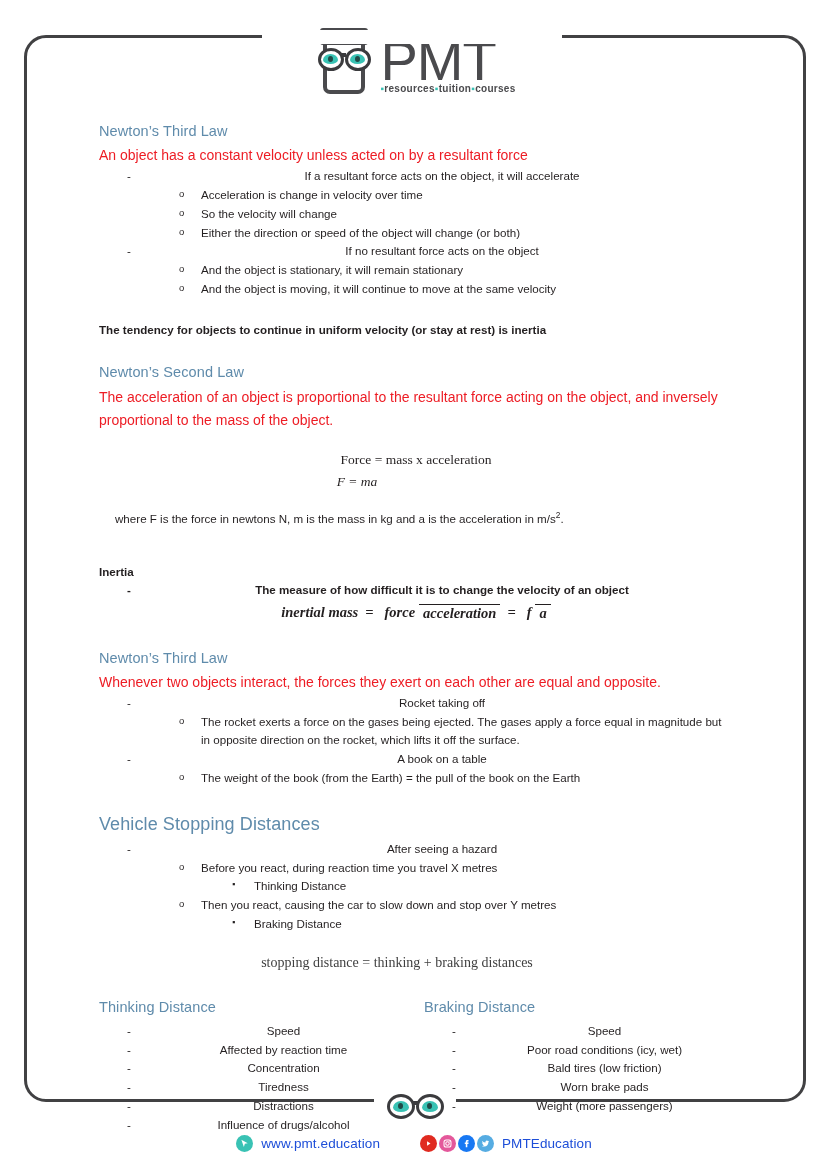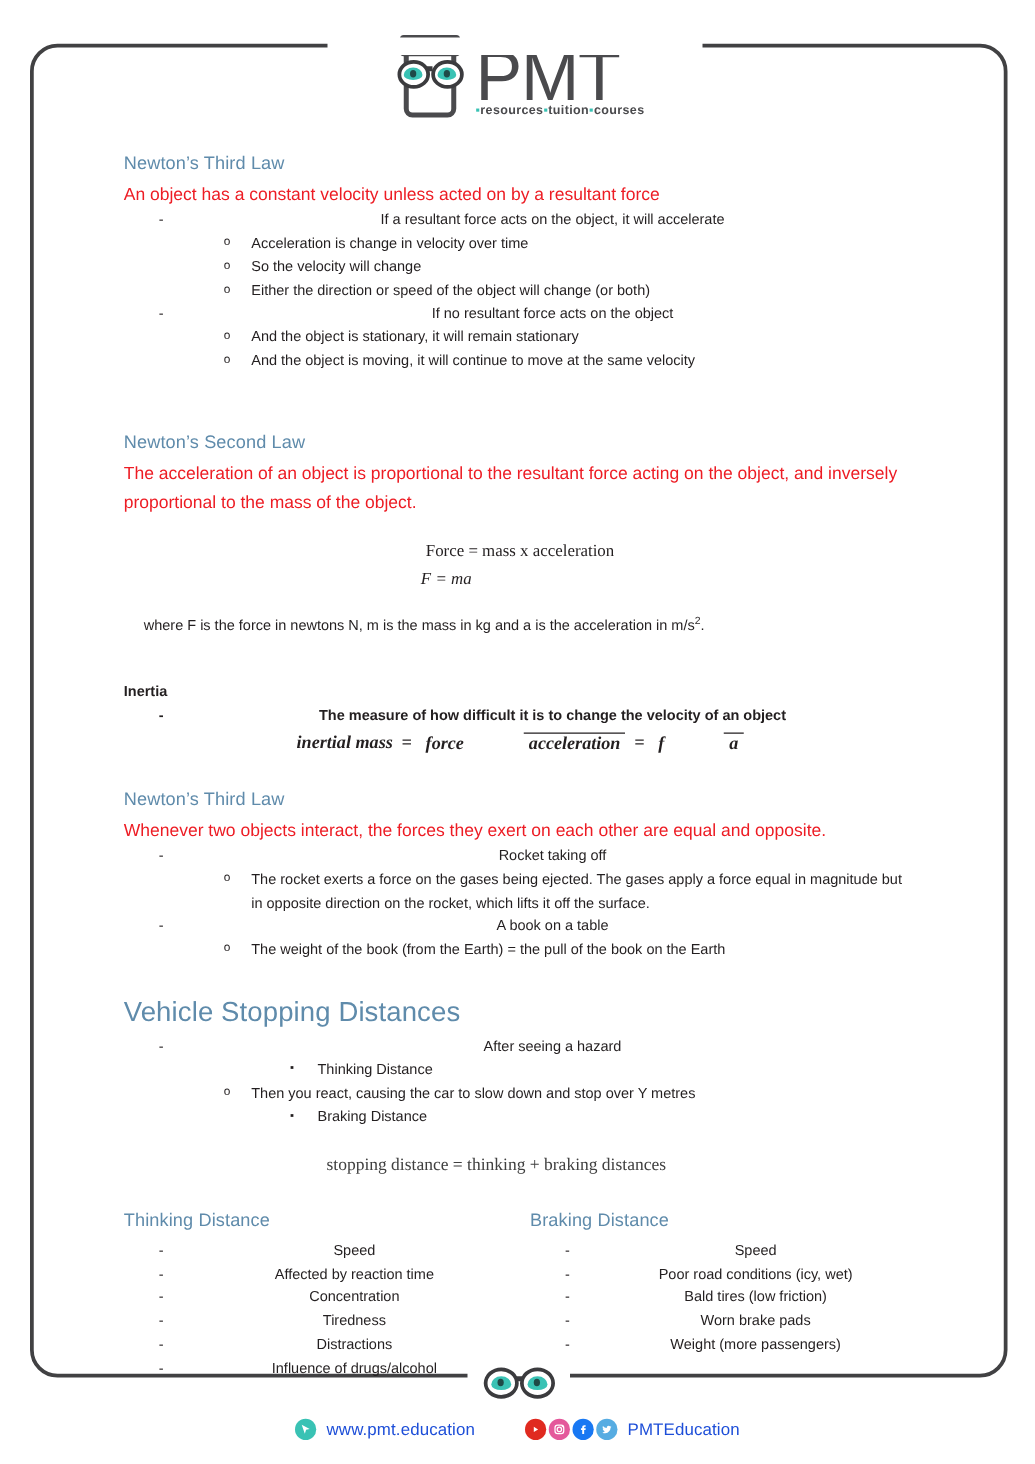--- a/index.html
+++ b/index.html
@@ -121,21 +121,21 @@
     line-height: 1.62;
   }
 
   h2.sec {
     margin: 0 0 1px 0;
     font-size: 14.5px;
     font-weight: 400;
     color: #5f8bab;
     letter-spacing: 0.1px;
   }
-  h2.sec.big { font-size: 22px; }
+  h2.sec.big { font-size: 18px; }
   .statement {
     margin: 0;
     color: #ed1c24;
     font-size: 14px;
     line-height: 1.62;
   }
   .bold-line { font-weight: 700; margin: 0; }
 
   ul.lvl { list-style: none; margin: 0; padding: 0; }
   li.l1, li.l2, li.l3 {
@@ -179,21 +179,21 @@
     display: flex; align-items: center; justify-content: center;
     gap: 7px; font-family: "Liberation Serif", serif;
     font-style: italic; font-weight: 700; font-size: 14.5px;
     margin: 1px 0 0 0;
   }
   .frac {
     display: inline-flex; flex-direction: row; align-items: center;
     line-height: 1.18;
   }
   .frac .num { padding: 0 4px; }
-  .frac .den { padding: 0 4px; border-top: 1.6px solid #231f20; margin-left: 44px; }
+  .frac .den { padding: 0 4px; border-top: 1.6px solid #231f20; }
 
   .red-eq {
     text-align: center;
     color: #404040;
     font-family: "Liberation Serif", serif;
     font-size: 14px;
     margin: 0;
     padding-right: 38px;
   }
 
@@ -286,20 +286,21 @@
       <li class="l1">If a resultant force acts on the object, it will accelerate</li>
       <li class="l2">Acceleration is change in velocity over time</li>
       <li class="l2">So the velocity will change</li>
       <li class="l2">Either the direction or speed of the object will change (or both)</li>
       <li class="l1">If no resultant force acts on the object</li>
       <li class="l2">And the object is stationary, it will remain stationary</li>
       <li class="l2">And the object is moving, it will continue to move at the same velocity</li>
     </ul>
 
     <div class="spacer-22"></div>
+    <p class="bold-line">The tendency for objects to continue in uniform velocity (or stay at rest) is inertia</p>
 
     <div class="spacer-22"></div>
     <h2 class="sec">Newton’s Second Law</h2>
     <p class="statement">The acceleration of an object is proportional to the resultant force acting on the object, and inversely proportional to the mass of the object.</p>
 
     <div class="spacer-18"></div>
     <div class="eq-block eq-line1">Force = mass x acceleration</div>
     <div class="eq-block eq-line2">F = ma</div>
     <p class="note-line"><span>where F is the force in newtons N, m is the mass in kg and a is the acceleration in m/s</span><sup>2</sup><span>.</span></p>
 
@@ -329,20 +330,21 @@
       <li class="l1">Rocket taking off</li>
       <li class="l2">The rocket exerts a force on the gases being ejected. The gases apply a force equal in magnitude but in opposite direction on the rocket, which lifts it off the surface.</li>
       <li class="l1">A book on a table</li>
       <li class="l2">The weight of the book (from the Earth) = the pull of the book on the Earth</li>
     </ul>
 
     <div class="spacer-22"></div>
     <h2 class="sec big">Vehicle Stopping Distances</h2>
     <ul class="lvl">
       <li class="l1">After seeing a hazard</li>
+      <li class="l2">Before you react, during reaction time you travel X metres</li>
       <li class="l3">Thinking Distance</li>
       <li class="l2">Then you react, causing the car to slow down and stop over Y metres</li>
       <li class="l3">Braking Distance</li>
     </ul>
 
     <div class="spacer-18"></div>
     <p class="red-eq">stopping distance = thinking + braking distances</p>
 
     <div class="spacer-22"></div>
     <div class="two-col">

